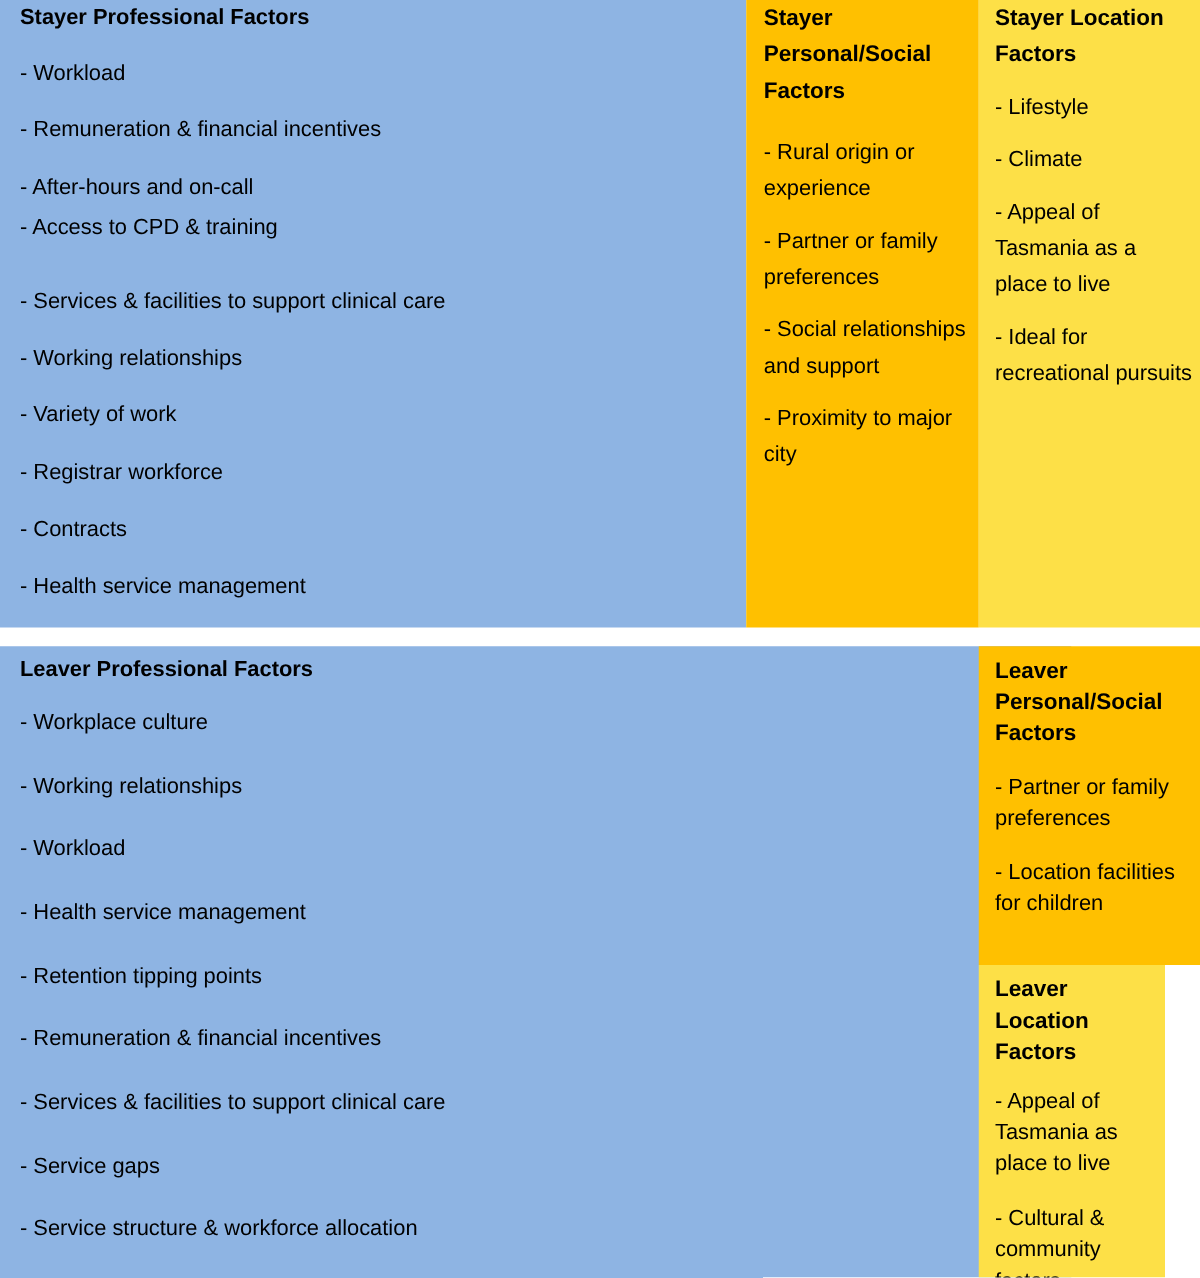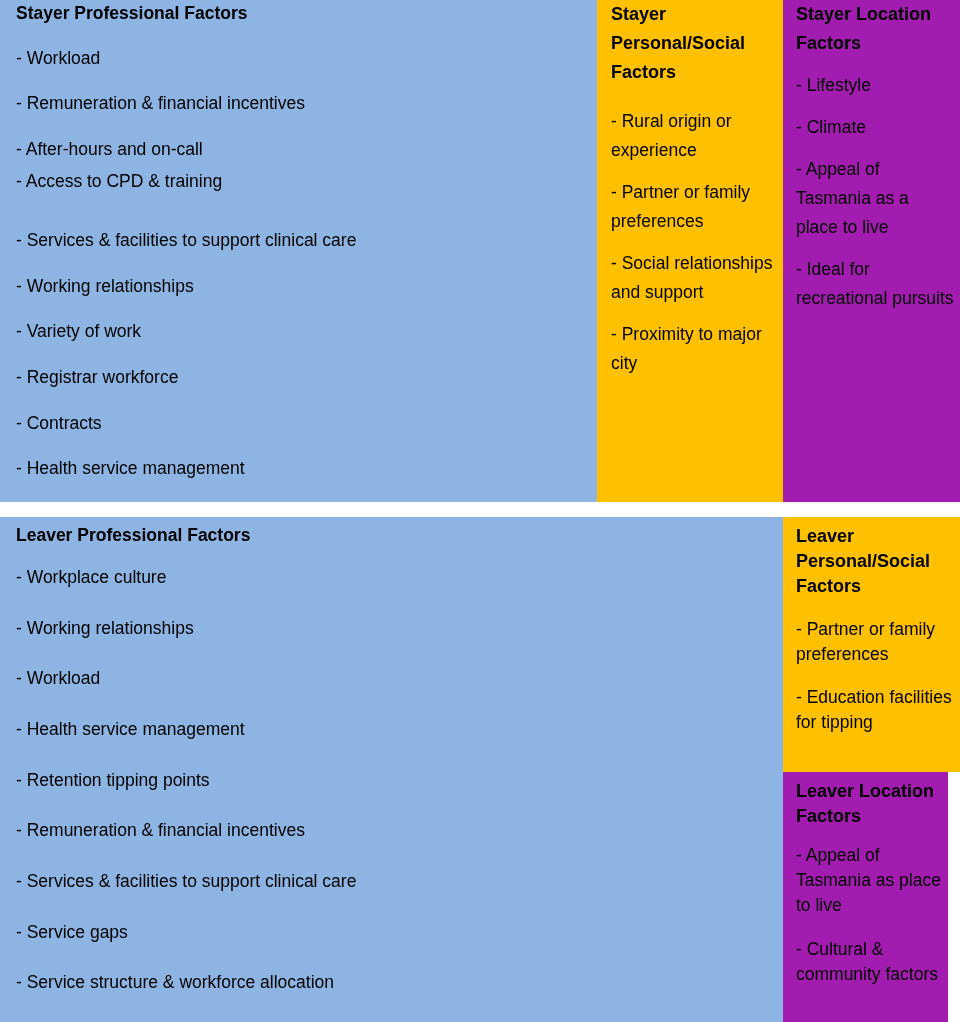--- a/index.html
+++ b/index.html
@@ -1,21 +1,21 @@
 <!DOCTYPE html>
 <html><head>
 <meta charset="utf-8">
 <style>
   html, body { margin:0; padding:0; }
   body { width:960px; height:1022px; position:relative; background:#ffffff; overflow:hidden;
          font-family:"Liberation Sans", "DejaVu Sans", sans-serif; color:#000; }
   .box { position:absolute; box-sizing:border-box; }
   .blue { background:#8EB4E3; }
   .orange { background:#FFC000; }
-  .green { background:#a21caf; }
+  .green { background:#fde047; }
   .title { font-weight:bold; font-size:18px; }
   .item { font-size:17.5px; position:absolute; left:16px; white-space:nowrap; }
   .wrap { position:absolute; left:14px; right:6px; font-size:17.5px; line-height:29px; }
   .wrap2 { position:absolute; left:13px; right:4px; font-size:17.5px; line-height:25px; }
   .wrap p, .wrap2 p { margin:0; }
 </style>
 </head>
 <body>
 
 <div class="box blue" style="left:0;top:0;width:597px;height:502px;">
@@ -62,23 +62,23 @@
   <div class="item" style="top:303px;">- Remuneration &amp; financial incentives</div>
   <div class="item" style="top:354px;">- Services &amp; facilities to support clinical care</div>
   <div class="item" style="top:405px;">- Service gaps</div>
   <div class="item" style="top:455px;">- Service structure &amp; workforce allocation</div>
 </div>
 
 <div class="box orange" style="left:783px;top:517px;width:177px;height:255px;">
   <div class="wrap2" style="top:7px;">
     <p class="title" style="margin-bottom:18px;">Leaver Personal/Social Factors</p>
     <p style="margin-bottom:18px;">- Partner or family preferences</p>
-    <p>- Education facilities for tipping</p>
+    <p>- Location facilities for children</p>
   </div>
 </div>
 
-<div class="box green" style="left:783px;top:772px;width:165px;height:250px;">
+<div class="box green" style="left:783px;top:772px;width:149px;height:250px;">
   <div class="wrap2" style="top:7px;">
     <p class="title" style="margin-bottom:14px;">Leaver Location Factors</p>
     <p style="margin-bottom:19px;">- Appeal of Tasmania as place to live</p>
     <p>- Cultural &amp; community factors</p>
   </div>
 </div>
 
 </body></html>

